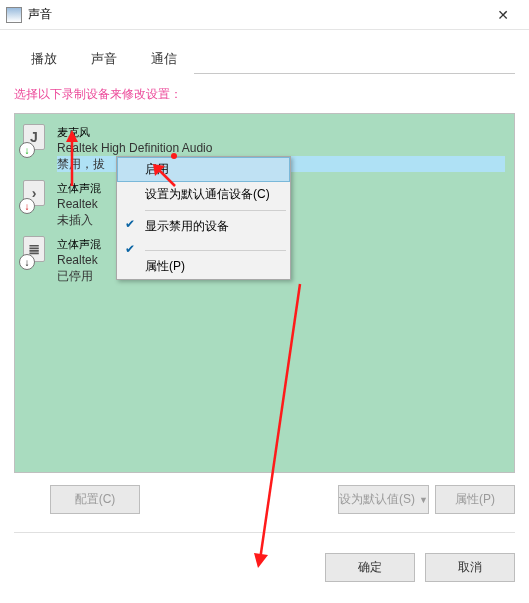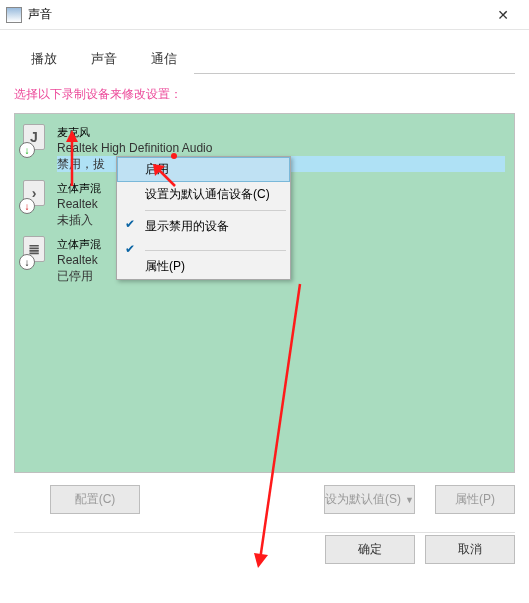--- a/index.html
+++ b/index.html
@@ -152,21 +152,21 @@
     justify-content: space-between;
     margin-top: 12px;
     padding-left: 36px;
   }
   .button-row2 {
     display: flex;
     justify-content: flex-end;
     gap: 10px;
     margin-top: 18px;
     border-top: 1px solid #e0e0e0;
-    padding-top: 2px;
+    padding-top: 20px;
   }
   .btn {
     background: #e9e9e9;
     border: 1px solid #bdbdbd;
     padding: 5px 0;
     font-size: 12px;
     color: #333;
     min-width: 90px;
     text-align: center;
     cursor: pointer;
@@ -242,21 +242,21 @@
         <span class="name">立体声混</span>
         <span class="sub">Realtek</span>
         <span class="status">已停用</span>
       </div>
     </div>
 
   </div>
 
   <div class="button-row1">
     <div class="btn disabled">配置(C)</div>
-    <div style="display:flex; gap:20px;">
+    <div style="display:flex; gap:6px;">
       <div class="btn disabled">
         <span>设为默认值(S)</span><span class="caret">▼</span>
       </div>
       <div class="btn disabled small">属性(P)</div>
     </div>
   </div>
 
   <div class="button-row2">
     <div class="btn">确定</div>
     <div class="btn">取消</div>

